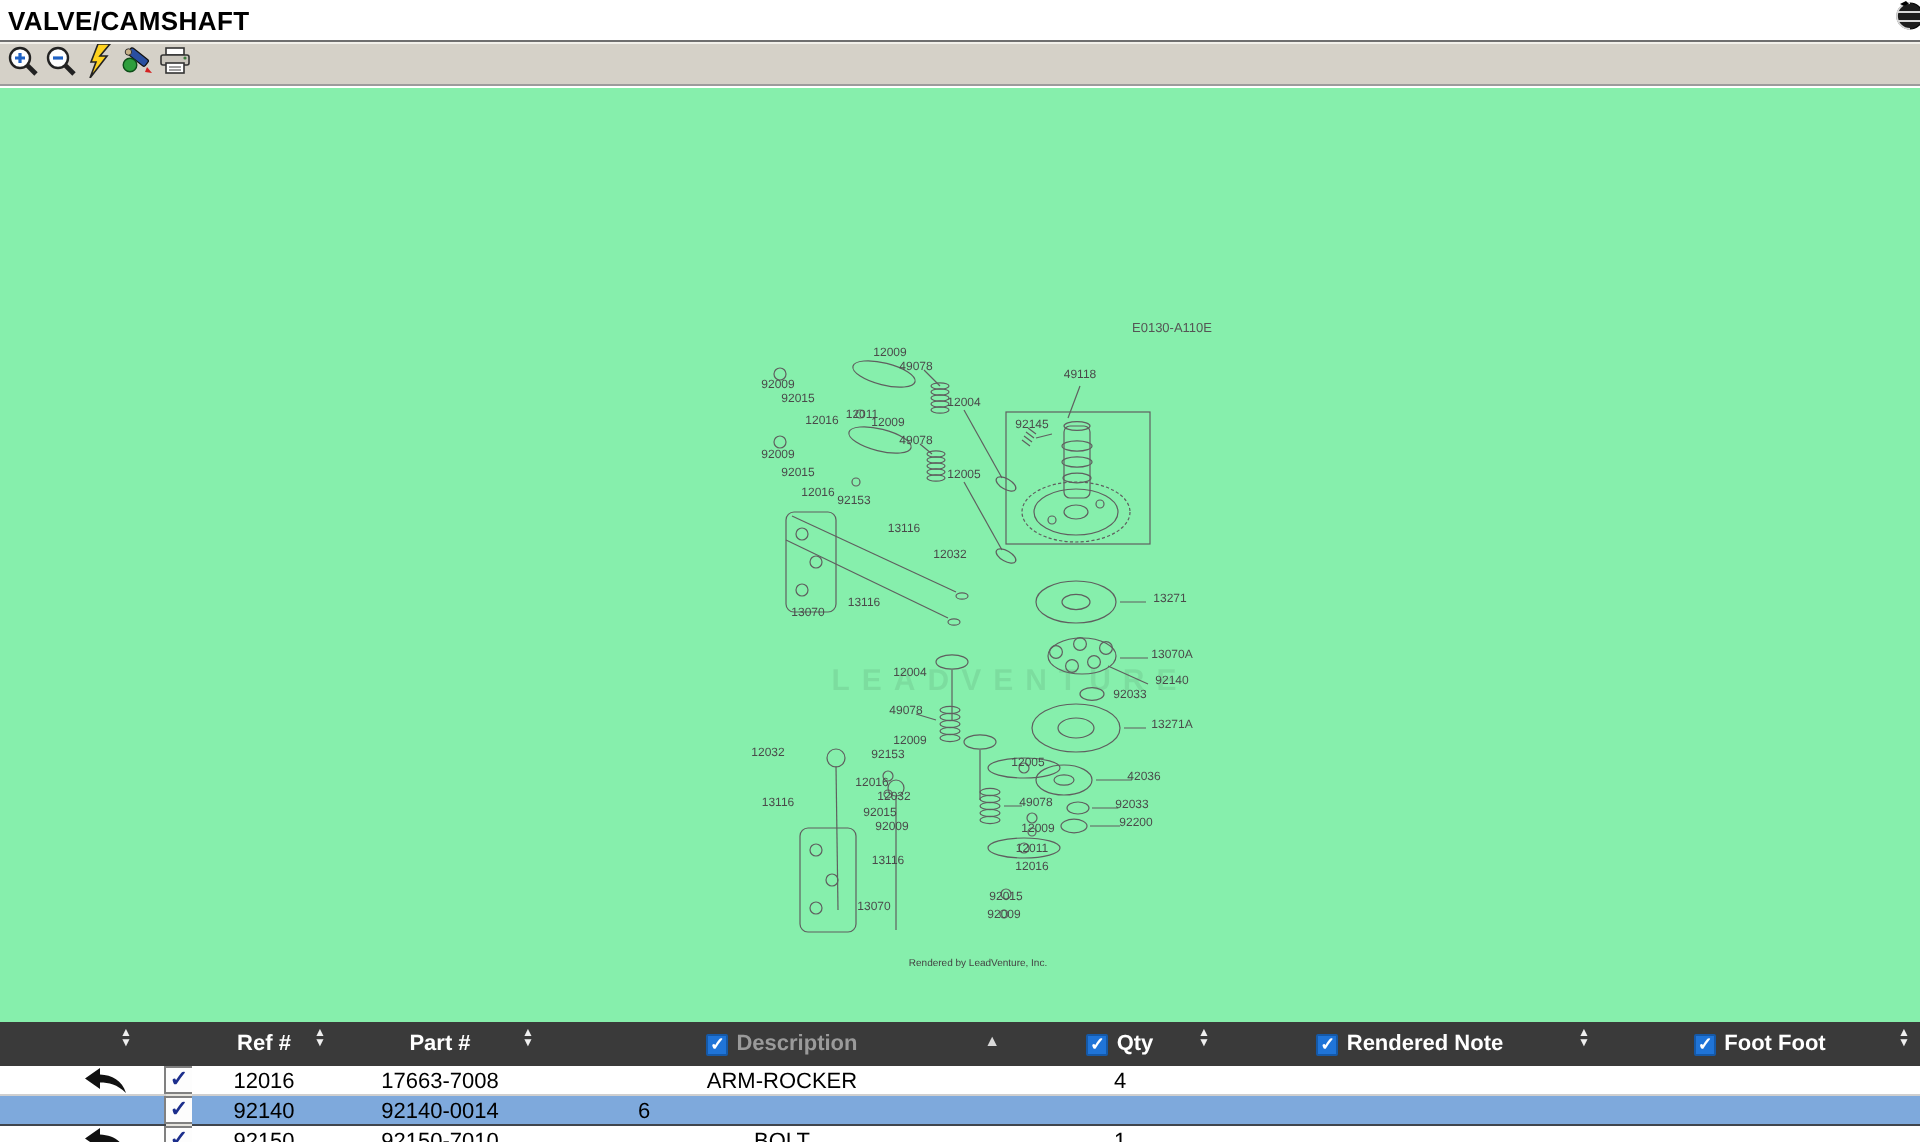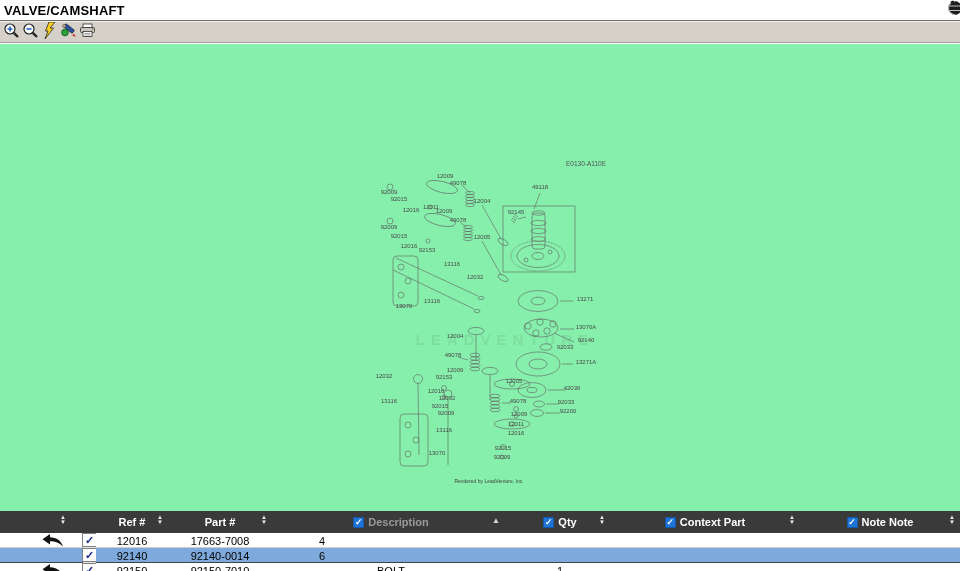--- a/index.html
+++ b/index.html
@@ -303,45 +303,46 @@
       <div class="th c4">
         <span class="hcheck">✓</span>
         <span>Qty</span>
         <span class="sort">
             <span>▲</span>
             <span>▼</span>
           </span>
       </div>
       <div class="th c5">
         <span class="hcheck">✓</span>
-        <span>Context Part</span>
+        <span>Rendered Note</span>
         <span class="sort">
             <span>▲</span>
             <span>▼</span>
           </span>
       </div>
       <div class="th c6">
         <span class="hcheck">✓</span>
-        <span>Note Note</span>
+        <span>Foot Foot</span>
         <span class="sort">
             <span>▲</span>
             <span>▼</span>
           </span>
       </div>
     </div>
     <div id="tbody">
         <div class="row">
           <div class="td first c0">
             <span class="linkarrow"><svg width="24" height="13" viewBox="0 0 24 13">
                 <path d="M8 0 L8 3.2 C14 3.5 19 6 21 12.5 C16.5 8 12.5 7.2 8 7.2 L8 10.5 L0.5 5.2 Z" fill="#111"></path>
               </svg></span>
             <span class="rowcheck">✓</span>
           </div>
           <div class="td c1">12016</div>
           <div class="td c2">17663-7008</div>
+          <div class="td c3">ARM-ROCKER</div>
           <div class="td c4">4</div>
           <div class="td c5"></div>
           <div class="td c6"></div>
         </div>
         <div class="row selected">
           <div class="td first c0">
             <span class="rowcheck">✓</span>
           </div>
           <div class="td c1">92140</div>
           <div class="td c2">92140-0014</div>

